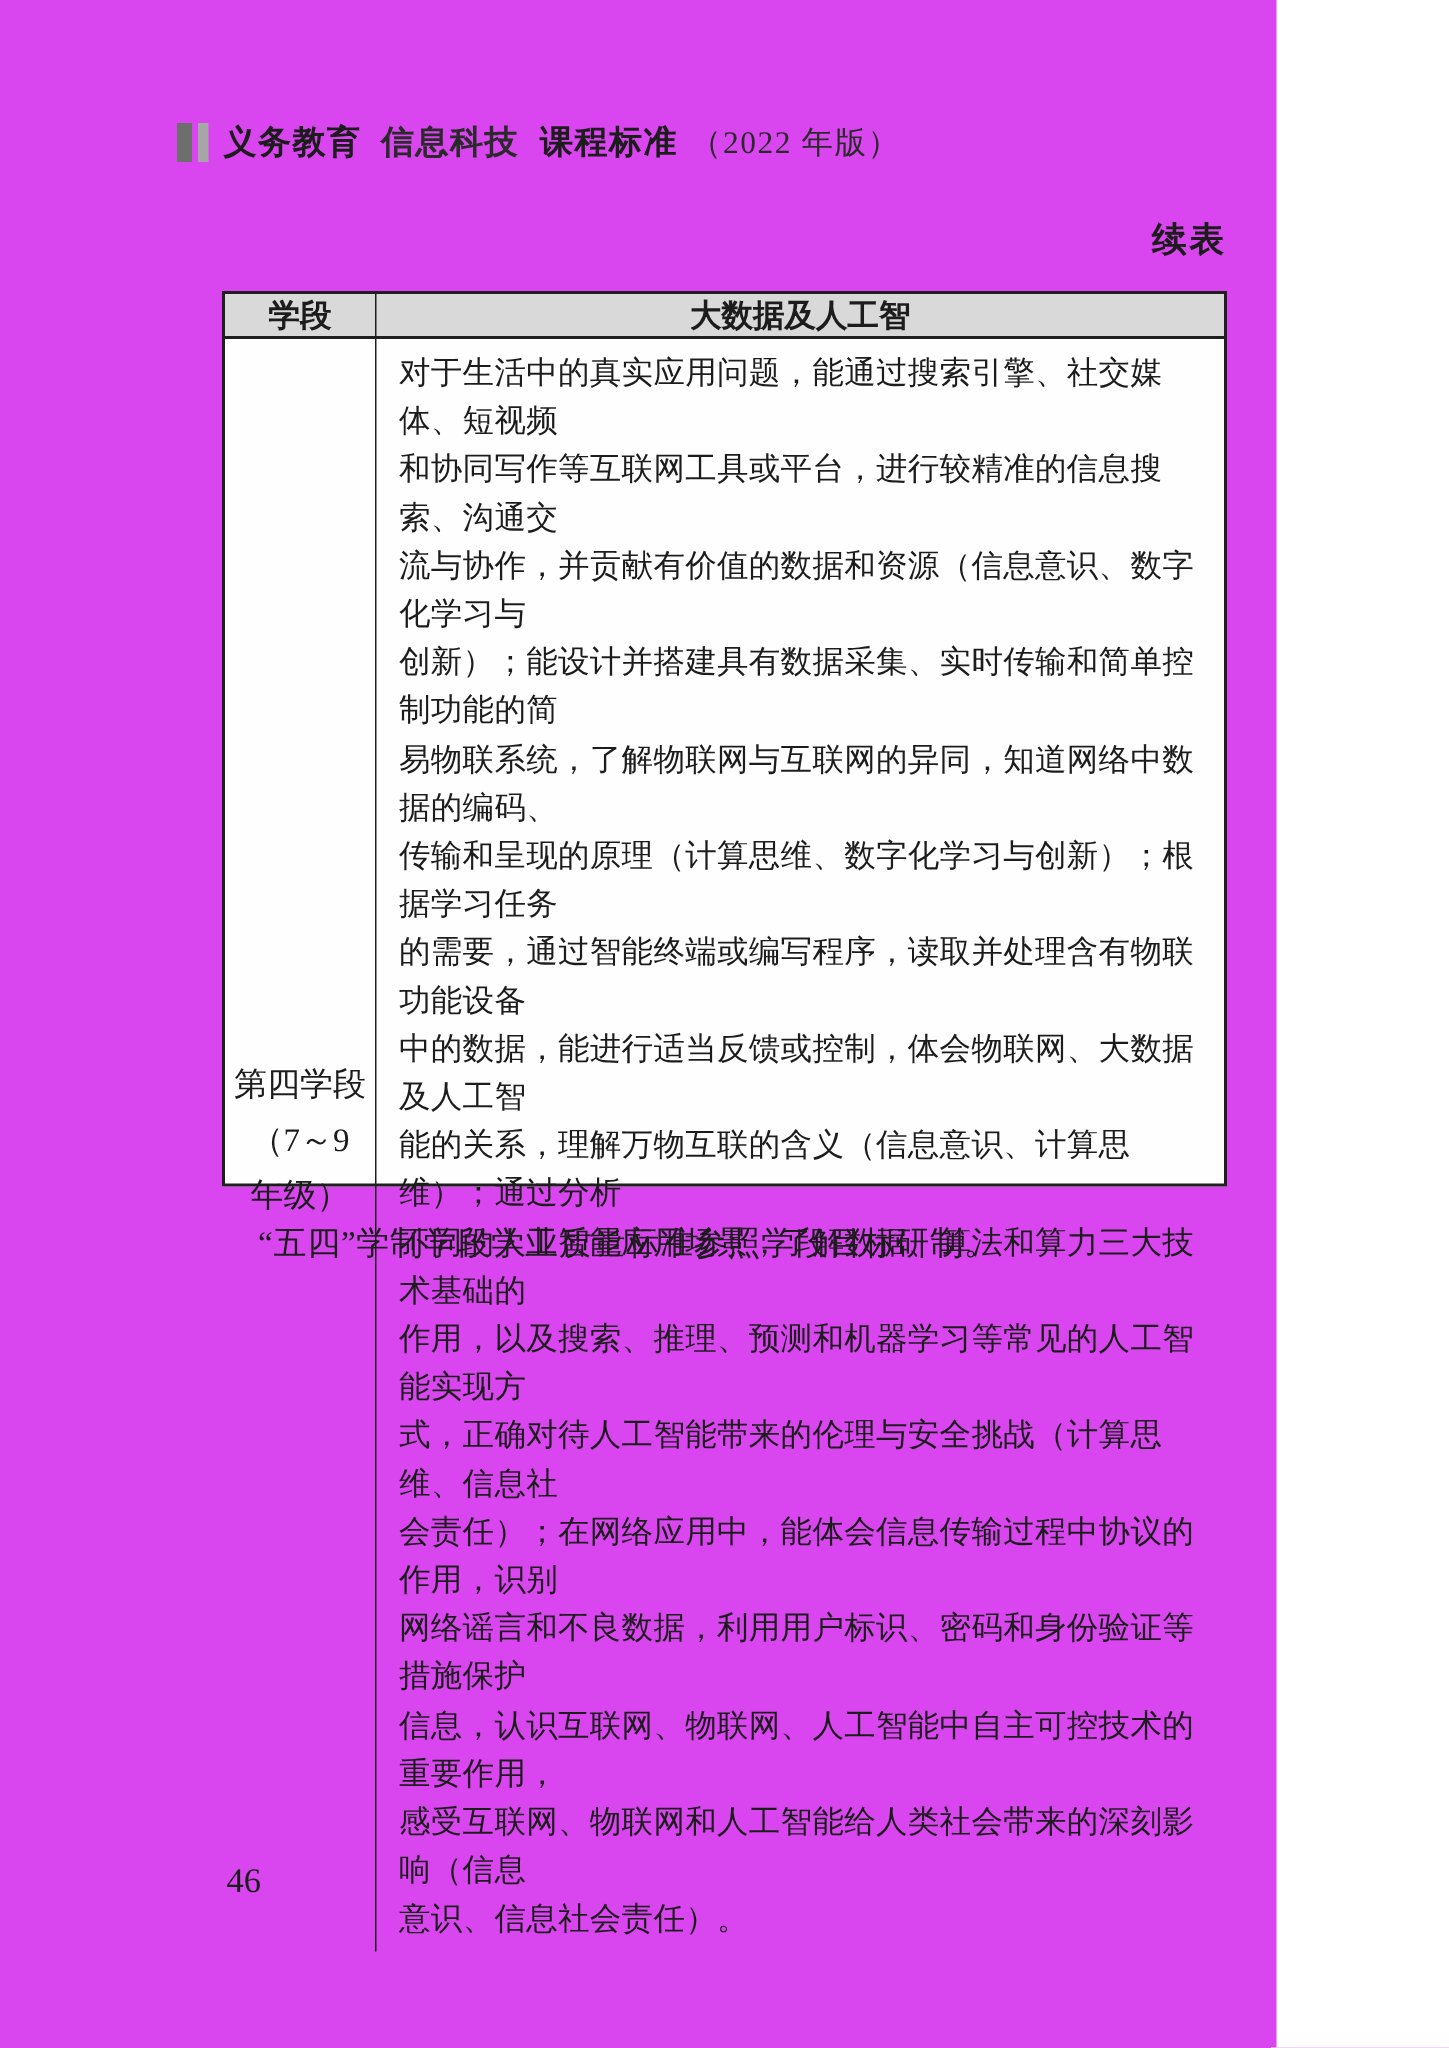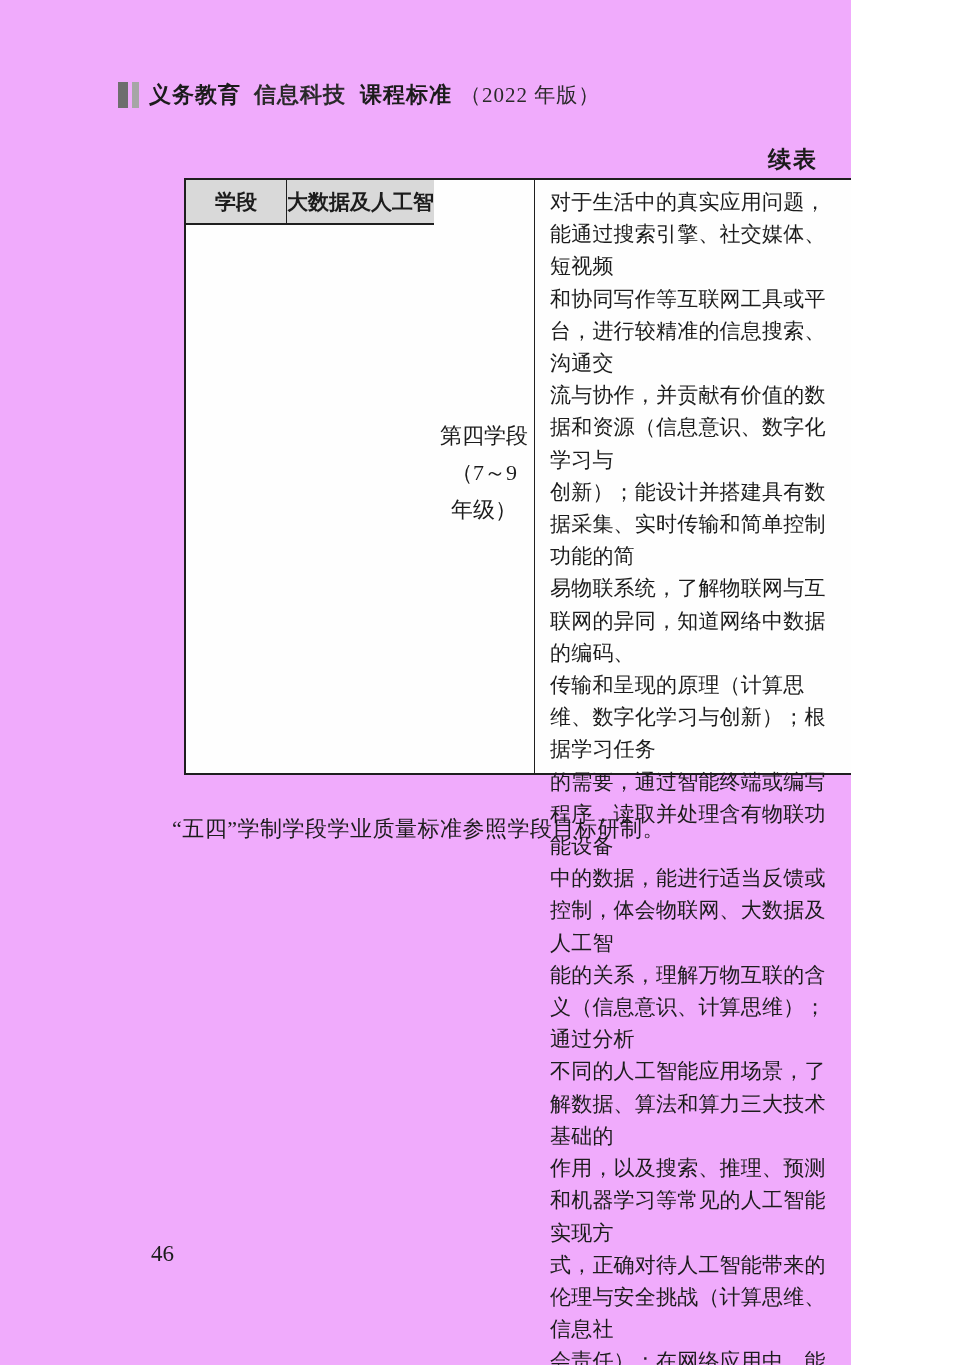--- a/index.html
+++ b/index.html
@@ -1,21 +1,21 @@
 <!DOCTYPE html>
 <html><head>
 <meta charset="utf-8">
 <style>
   * { margin: 0; padding: 0; box-sizing: border-box; }
   html, body { background: #ffffff; }
   .page {
     position: relative;
     width: 851px;
     height: 1365px;
-    background: #f0abfc;
+    background: #d946ef;
     overflow: hidden;
     font-family: "Liberation Serif", "DejaVu Serif", serif;
     color: #1c1c1c;
   }
 
   
   .running-head {
     position: absolute;
     left: 118px;
     top: 80px;
@@ -53,28 +53,27 @@
     font-family: "Liberation Sans", "DejaVu Sans", sans-serif;
     font-weight: bold;
     font-size: 23px;
     letter-spacing: 2px;
   }
 
   
   .quality-table {
     position: absolute;
     left: 148px;
-    top: 178px;
+    top: 194px;
     width: 670px;
     height: 597px;
     border: 2.5px solid #1f1f1f;
     display: flex;
-    flex-direction: row;
+    flex-direction: column;
     background: #fefefe;
-    margin-left: 36px;
   }
   .t-header {
     display: flex;
     height: 45px;
     background: #d9d9d9;
     border-bottom: 2.5px solid #1f1f1f;
     font-family: "Liberation Sans", "DejaVu Sans", sans-serif;
     font-weight: bold;
     font-size: 21px;
   }

